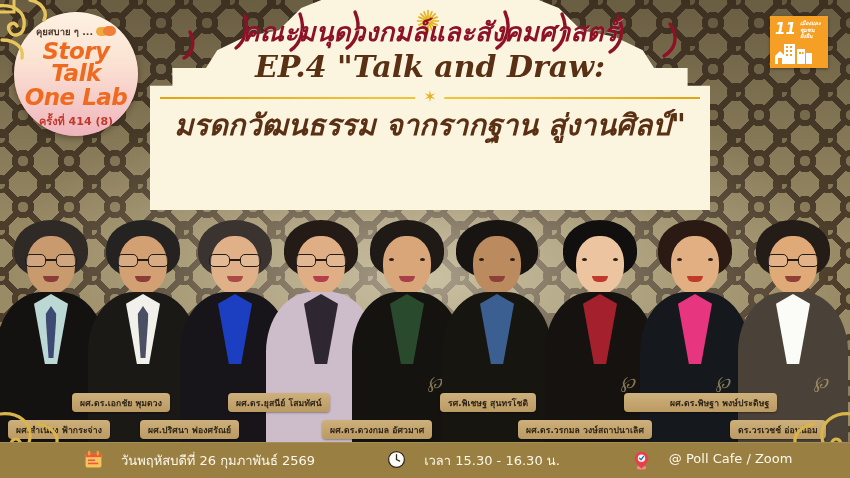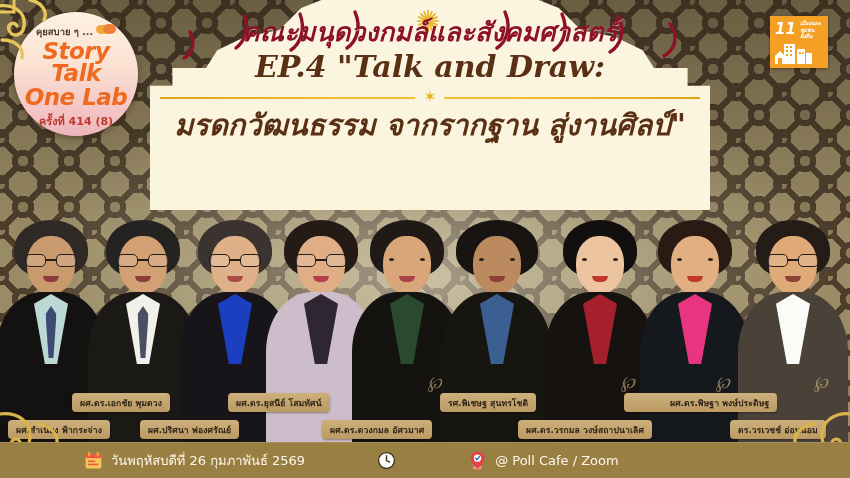--- a/index.html
+++ b/index.html
@@ -123,21 +123,21 @@
   .badge {
     position:absolute; left:14px; top:12px;
     width:124px; height:124px; border-radius:50%;
     background:linear-gradient(180deg,#fdf1e2 0%,#fbe2d2 42%,#f4c6c6 78%,#eeb3bb 100%);
     box-shadow:0 2px 6px rgba(40,26,10,.45);
     display:flex; flex-direction:column; align-items:center; justify-content:center;
     overflow:hidden;
   }
   .badge-top {
     font-size:9.5px; color:#4a3a2c; font-weight:600;
-    margin-top:6px; display:flex; gap:3px;
+    margin-top:6px; display:flex; align-items:center; gap:3px;
   }
   .bubble { display:inline-block; width:20px; height:11px; position:relative; }
   .bubble i {
     position:absolute; border-radius:50%/60%;
   }
   .bubble i:nth-child(1){ left:0; top:1px; width:12px;height:9px; background:#f2a93b;}
   .bubble i:nth-child(2){ left:7px; top:0; width:13px;height:10px; background:#f07f3c;}
   .badge-main {
     font-family:"DejaVu Sans", sans-serif;
     font-weight:700; font-style:italic;
@@ -240,21 +240,21 @@
   }
 
   
   .bottombar {
     position:absolute; left:0; right:0; bottom:0; height:36px;
     background:#9a7f42;
     display:flex; align-items:center;
     color:#fdf8ec; font-size:13px;
     border-top:1px solid rgba(255,255,255,.12);
   }
-  .bb-item { display:flex; align-items:center; gap:8px; }
+  .bb-item { display:flex; align-items:flex-start; gap:18px; }
   .bb-date { margin-left:84px; }
   .bb-time { margin-left:72px; }
   .bb-place{ margin-left:72px; }
   .ico { width:19px; height:19px; flex:none; }
 
   .corner-orn { position:absolute; pointer-events:none; }
   .c-tl { left:-4px; top:-4px; }
   .c-bl { left:-2px; bottom:14px; }
   .c-br { right:-4px; bottom:14px; }
 </style>
@@ -542,20 +542,21 @@
         <rect x="5" y="16" width="13" height="2" fill="#e8593f"></rect>
       </svg>
       <span>วันพฤหัสบดีที่ 26 กุมภาพันธ์ 2569</span>
     </div>
     <div class="bb-item bb-time">
       <svg class="ico" viewBox="0 0 24 24">
         <circle cx="12" cy="12" r="10" fill="#fdfcf6" stroke="#2f2a20" stroke-width="1.6"></circle>
         <line x1="12" y1="12" x2="12" y2="6" stroke="#2f2a20" stroke-width="1.6" stroke-linecap="round"></line>
         <line x1="12" y1="12" x2="16" y2="14" stroke="#2f2a20" stroke-width="1.6" stroke-linecap="round"></line>
       </svg>
+      <span>เวลา 15.30 - 16.30 น.</span>
     </div>
     <div class="bb-item bb-place">
       <svg class="ico" viewBox="0 0 24 24">
         <ellipse cx="12" cy="21" rx="6" ry="2.4" fill="#ef8a86"></ellipse>
         <path d="M12 1 C 7 1 3.4 4.8 3.4 9.4 C 3.4 15 12 22 12 22 C 12 22 20.6 15 20.6 9.4 C 20.6 4.8 17 1 12 1 Z" fill="#e8404a"></path>
         <circle cx="12" cy="9" r="4.6" fill="#fdfcf6"></circle>
         <path d="M9.6 9.2 L11.4 11 L14.6 6.8" fill="none" stroke="#2b6fd0" stroke-width="1.8" stroke-linecap="round" stroke-linejoin="round"></path>
       </svg>
       <span>@ Poll Cafe / Zoom</span>
     </div>

